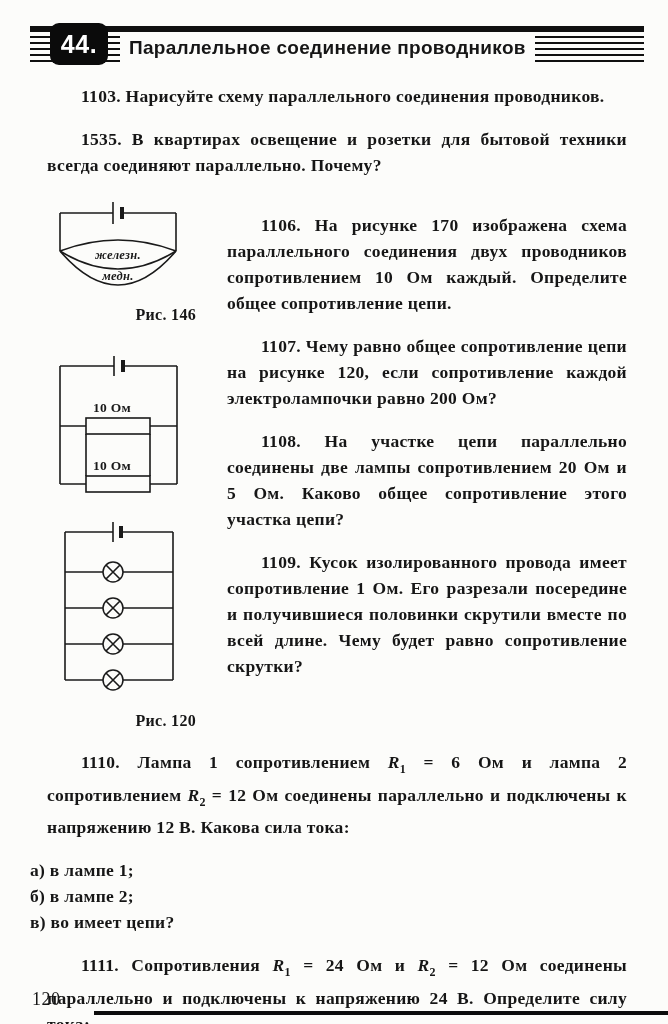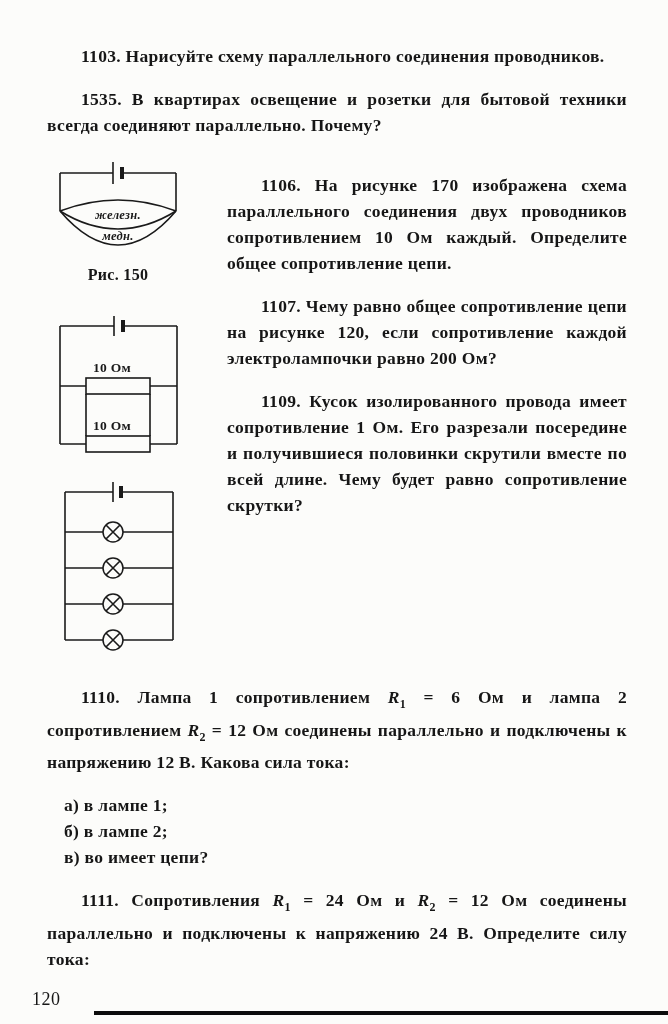--- a/index.html
+++ b/index.html
@@ -50,28 +50,28 @@
   
   .para {
     margin: 17px;
     text-align: justify;
     text-indent: 34px;
     hyphens: auto;
   }
   .pnum { font-weight: 700; }
   .rvar { font-style: italic; font-family: "Liberation Serif", serif; }
   sub { font-size: 12px; }
-  .subitem { margin-left: 34px; }
+  .subitem { }
 
   
   .cols { display: flex; align-items: flex-start; }
   .figcol { flex: 0 0 180px; width: 180px; }
   .textcol { flex: 1; min-width: 0; }
 
-  .figblock { width: 156px; margin-left: 10px; text-align: center; }
+  .figblock { width: 156px; margin-left: 10px; text-align: right; }
   .figblock.f118 { margin-top: 6px; }
   .figblock.f119 { margin-top: 30px; }
   .figblock.f120 { margin-top: 26px; }
   .figcap {
     margin-top: 3px;
     font-size: 16px; font-weight: 700;
     letter-spacing: 0.3px;
     line-height: 22px;
   }
   .circuit { display: block; margin: 0 auto; }
@@ -95,20 +95,24 @@
     position: absolute; left: 94px; right: 0; bottom: 9px;
     height: 4px; background: #0c0c0c;
   }
 </style>
 </head>
 <body>
 
 <div class="page">
   <div class="content">
 
+    <div class="header-bar">
+      <div class="header-badge">44.</div>
+      <div class="header-title">Параллельное соединение проводников</div>
+    </div>
 
     <p class="para"><span class="pnum">1103.</span> <span>Нарисуйте схему параллельного соединения проводников.</span></p>
     <p class="para"><span class="pnum">1535.</span> <span>В квартирах освещение и розетки для бытовой техники всегда соединяют параллельно. Почему?</span></p>
 
     <div class="cols">
 
       <div class="figcol">
 
         <div class="figblock f118">
           <svg class="circuit" width="132" height="100" viewBox="0 0 132 100">
@@ -119,21 +123,21 @@
               <path d="M70 12 H124"></path>
             </g>
             <path d="M8 12 V50"></path>
             <path d="M124 12 V50"></path>
             <path d="M8 50 Q66 28 124 50"></path>
             <path d="M8 50 Q66 86 124 50"></path>
             <path d="M8 50 Q66 118 124 50"></path>
             <text class="wire-label" x="66" y="58" text-anchor="middle">железн.</text>
             <text class="wire-label" x="66" y="79" text-anchor="middle">медн.</text>
           </svg>
-          <div class="figcap">Рис. 150</div>
+          <div class="figcap">Рис. 146</div>
         </div>
 
         <div class="figblock f119">
           <svg class="circuit" width="145" height="140" viewBox="0 0 145 140">
             <g>
               <path d="M14 10 H68"></path>
               <line x1="68" y1="0" x2="68" y2="20"></line>
               <line class="plate-thick" x1="77" y1="4" x2="77" y2="16"></line>
               <path d="M77 10 H131"></path>
             </g>
@@ -173,27 +177,29 @@
             </g>
             <g>
               <circle cx="60" cy="122" r="10"></circle>
                 <path d="M53 115 L67 129 M53 129 L67 115"></path>
             </g>
             <g>
               <circle cx="60" cy="158" r="10"></circle>
                 <path d="M53 151 L67 165 M53 165 L67 151"></path>
             </g>
           </svg>
+          <div class="figcap">Рис. 120</div>
         </div>
 
       </div>
 
       <div class="textcol">
         <p class="para"><span class="pnum">1106.</span> <span>На рисунке 170 изображена схема параллельного соединения двух проводников сопротивлением 10 Ом каждый. Определите общее сопротивление цепи.</span></p>
         <p class="para"><span class="pnum">1107.</span> <span>Чему равно общее сопротивление цепи на рисунке 120, если сопротивление каждой электролампочки равно 200 Ом?</span></p>
+        <p class="para"><span class="pnum">1108.</span> <span>На участке цепи параллельно соединены две лампы сопротивлением 20 Ом и 5 Ом. Каково общее сопротивление этого участка цепи?</span></p>
         <p class="para"><span class="pnum">1109.</span> <span>Кусок изолированного провода имеет сопротивление 1 Ом. Его разрезали посередине и получившиеся половинки скрутили вместе по всей длине. Чему будет равно сопротивление скрутки?</span></p>
       </div>
     </div>
 
     <p class="para"><span class="pnum">1110.</span> <span>Лампа 1 сопротивлением </span><i class="rvar">R</i><sub>1</sub><span> = 6 Ом и лампа 2 сопротивлением </span><i class="rvar">R</i><sub>2</sub><span> = 12 Ом соединены параллельно и подключены к напряжению 12 В. Какова сила тока:</span></p>
     <div class="subitem">а) в лампе 1;</div>
     <div class="subitem">б) в лампе 2;</div>
     <div class="subitem">в) во имеет цепи?</div>
 
     <p class="para"><span class="pnum">1111.</span> <span>Сопротивления </span><i class="rvar">R</i><sub>1</sub><span> = 24 Ом и </span><i class="rvar">R</i><sub>2</sub><span> = 12 Ом соединены параллельно и подключены к напряжению 24 В. Определите силу тока:</span></p>

